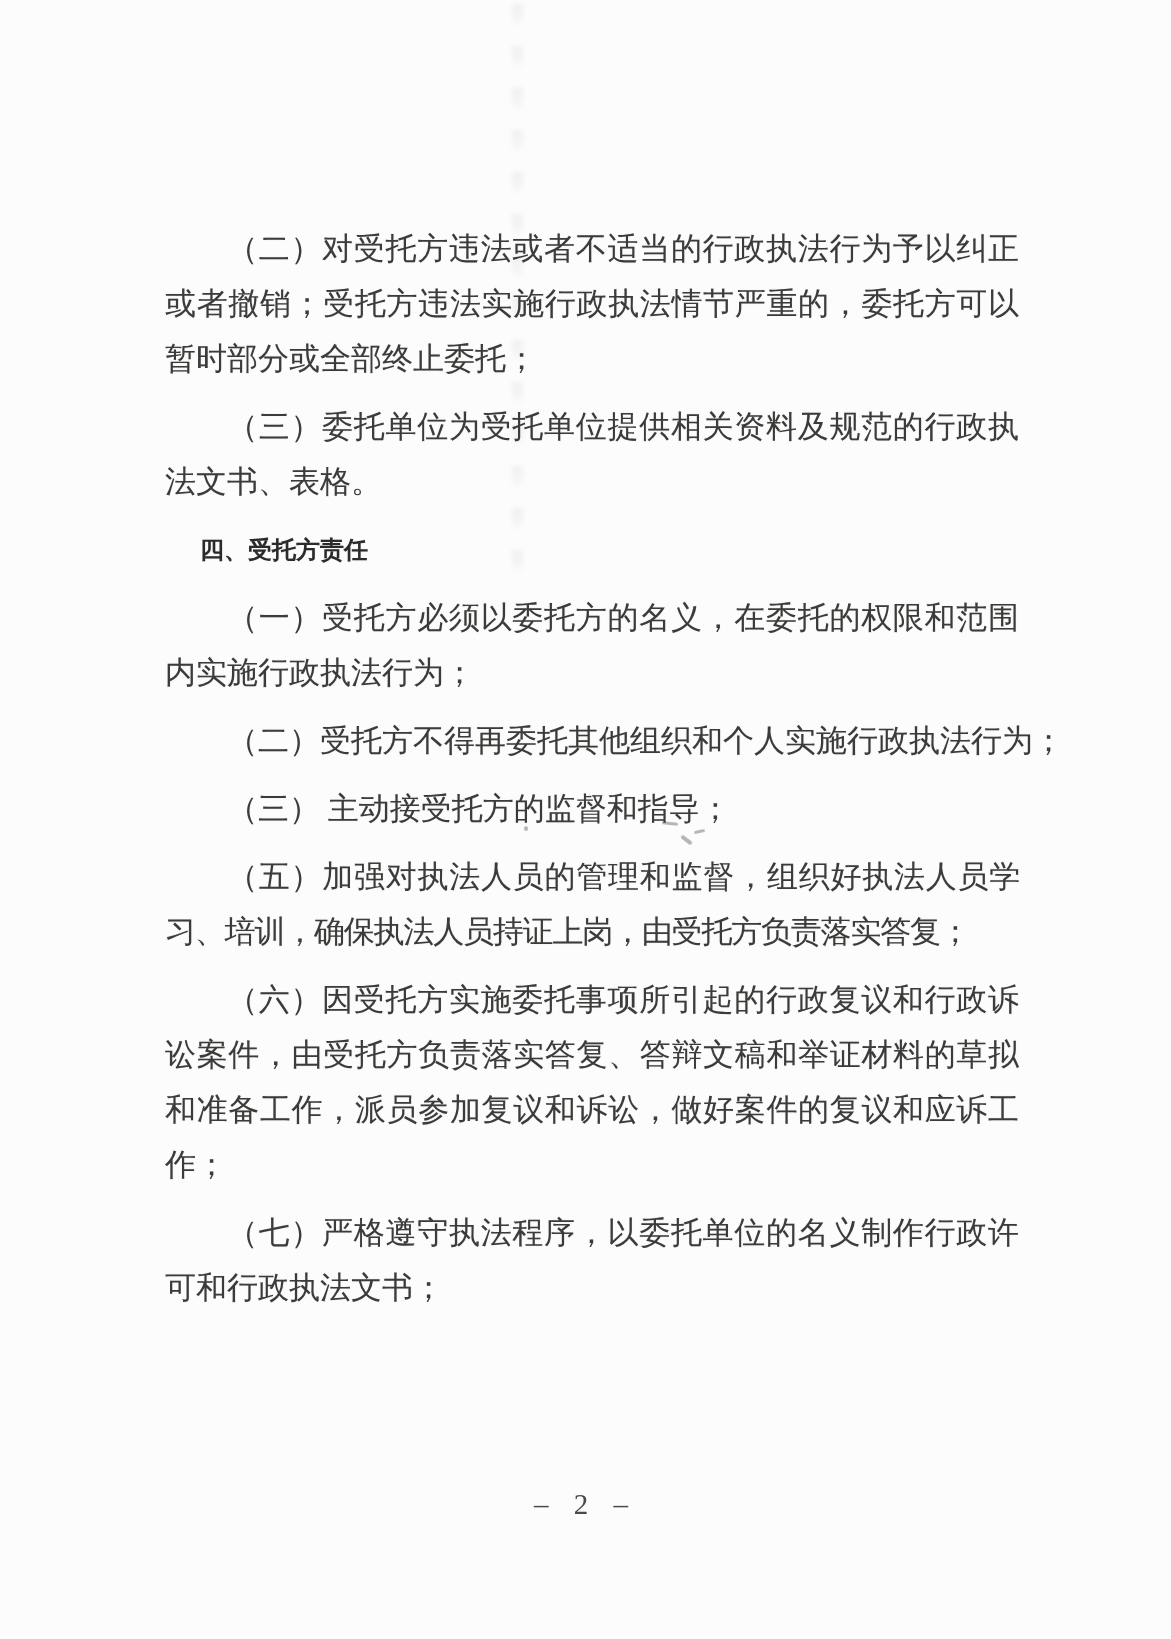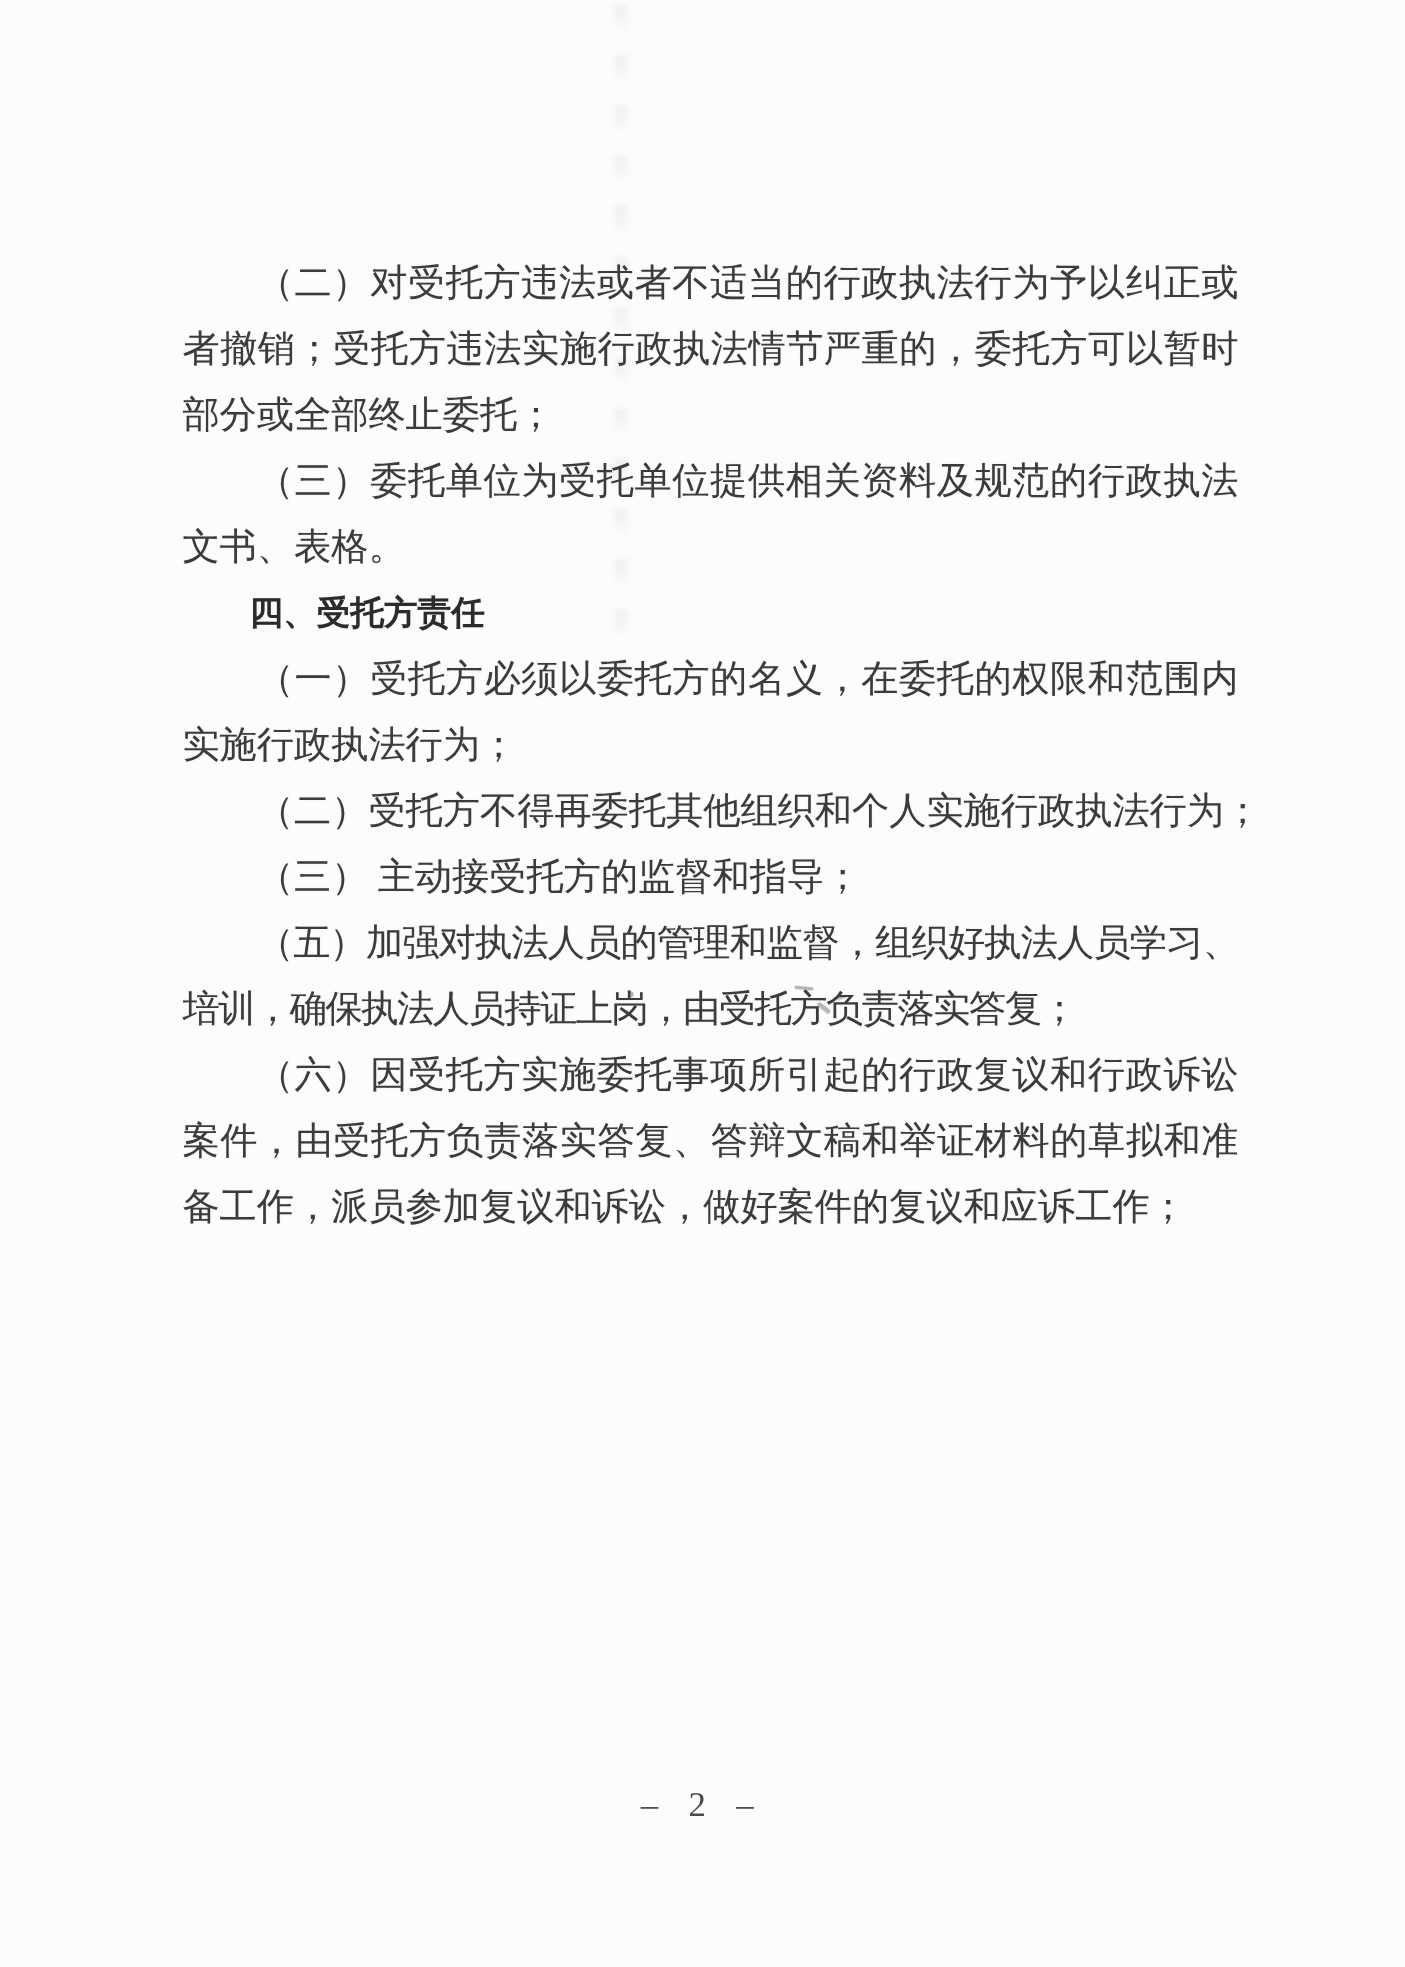--- a/index.html
+++ b/index.html
@@ -24,37 +24,37 @@
     left: 152px;
     top: 208px;
     width: 880px;
     font-size: 31px;
     line-height: 55px;
     color: #3c3b39;
     text-align: justify;
     text-shadow: 0 0 1px rgba(120,120,120,0.30);
   }
   .para {
-    margin: 0;
+    margin: 13px;
     text-indent: 2em;
   }
   
   .para.nowrap {
     white-space: nowrap;
   }
   
   .para.squeeze {
     letter-spacing: -1.2px;
   }
   .heading {
     margin: 0;
     text-indent: 2em;
     font-family: "Liberation Sans", "DejaVu Sans", sans-serif;
     font-weight: 700;
-    font-size: 28px;
+    font-size: 24px;
     line-height: 55px;
     color: #2b2b2b;
     text-align: left;
   }
   .footer {
     position: absolute;
     left: 0;
     top: 1484px;
     width: 100%;
     text-align: center;
@@ -108,19 +108,20 @@
 
   <main class="content">
     <p class="para">（二）对受托方违法或者不适当的行政执法行为予以纠正或者撤销；受托方违法实施行政执法情节严重的，委托方可以暂时部分或全部终止委托；</p>
     <p class="para">（三）委托单位为受托单位提供相关资料及规范的行政执法文书、表格。</p>
     <h2 class="heading">四、受托方责任</h2>
     <p class="para">（一）受托方必须以委托方的名义，在委托的权限和范围内实施行政执法行为；</p>
     <p class="para nowrap">（二）受托方不得再委托其他组织和个人实施行政执法行为；</p>
     <p class="para">（三） 主动接受托方的监督和指导；</p>
     <p class="para squeeze">（五）加强对执法人员的管理和监督，组织好执法人员学习、培训，确保执法人员持证上岗，由受托方负责落实答复；</p>
     <p class="para">（六）因受托方实施委托事项所引起的行政复议和行政诉讼案件，由受托方负责落实答复、答辩文稿和举证材料的草拟和准备工作，派员参加复议和诉讼，做好案件的复议和应诉工作；</p>
+    <p class="para">（七）严格遵守执法程序，以委托单位的名义制作行政许可和行政执法文书；</p>
   </main>
 
   <footer class="footer">
     <span class="pagenum">– 2 –</span>
   </footer>
 
 </div>
 
 </body></html>

